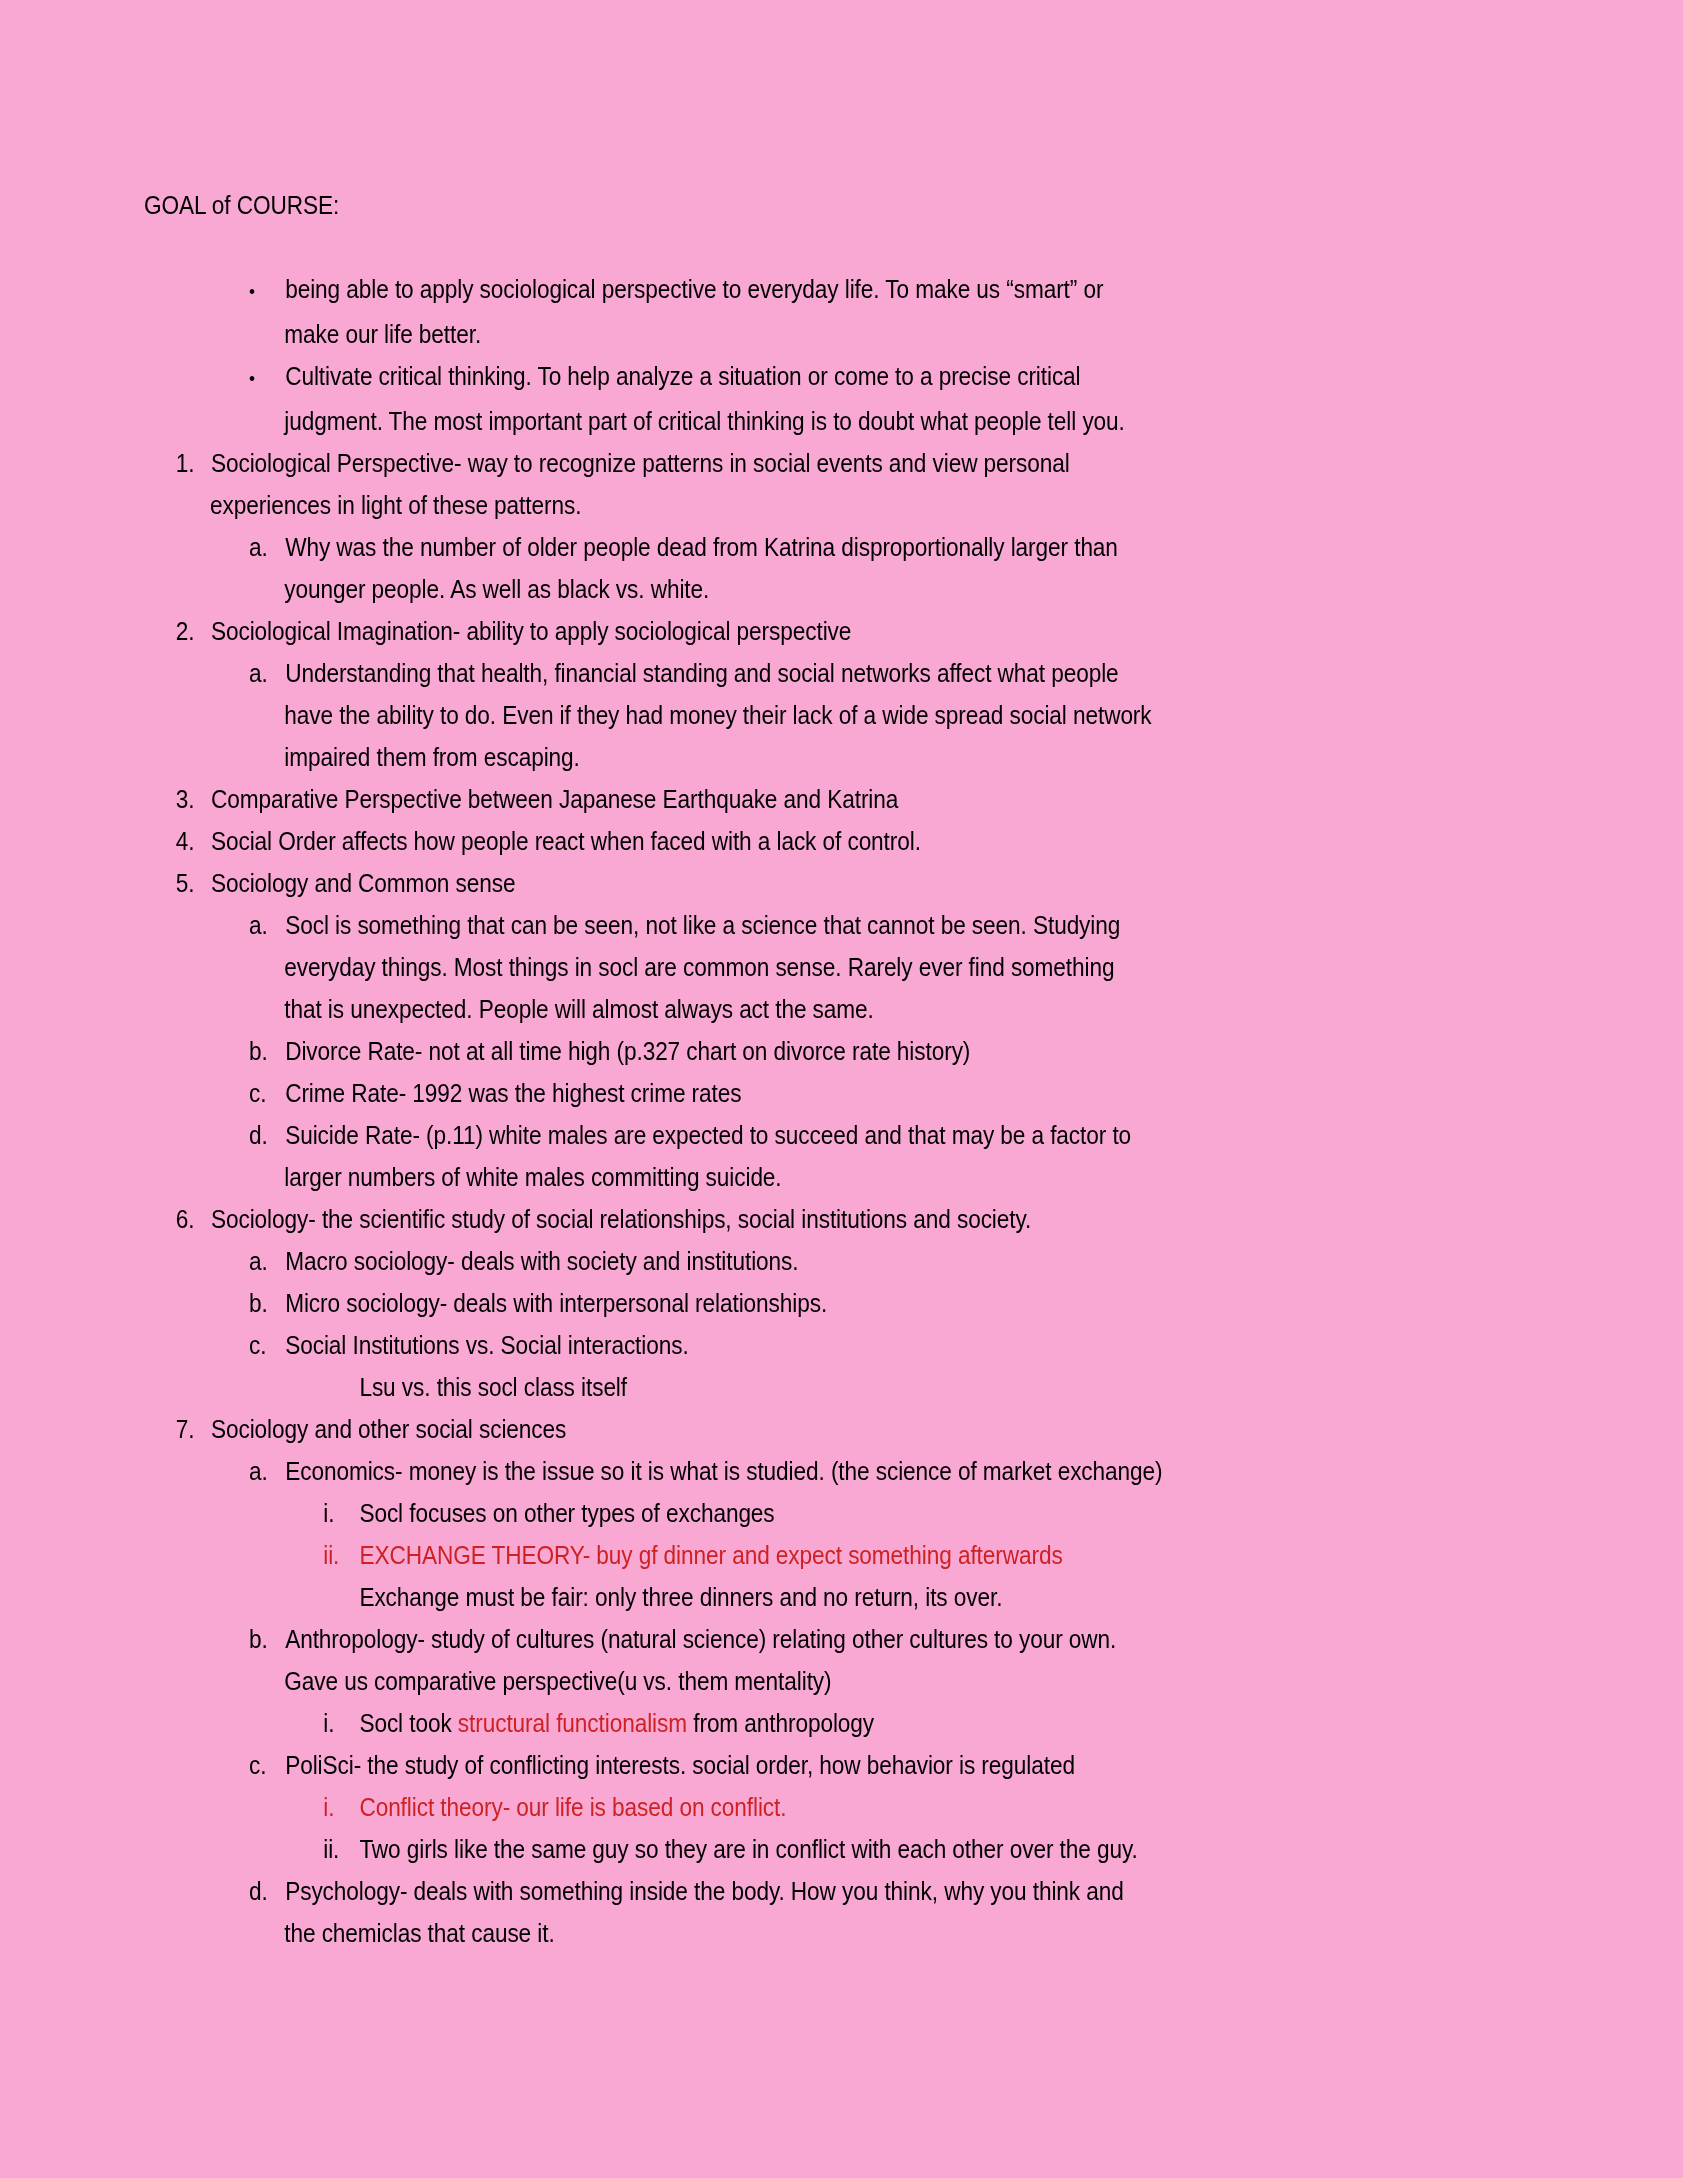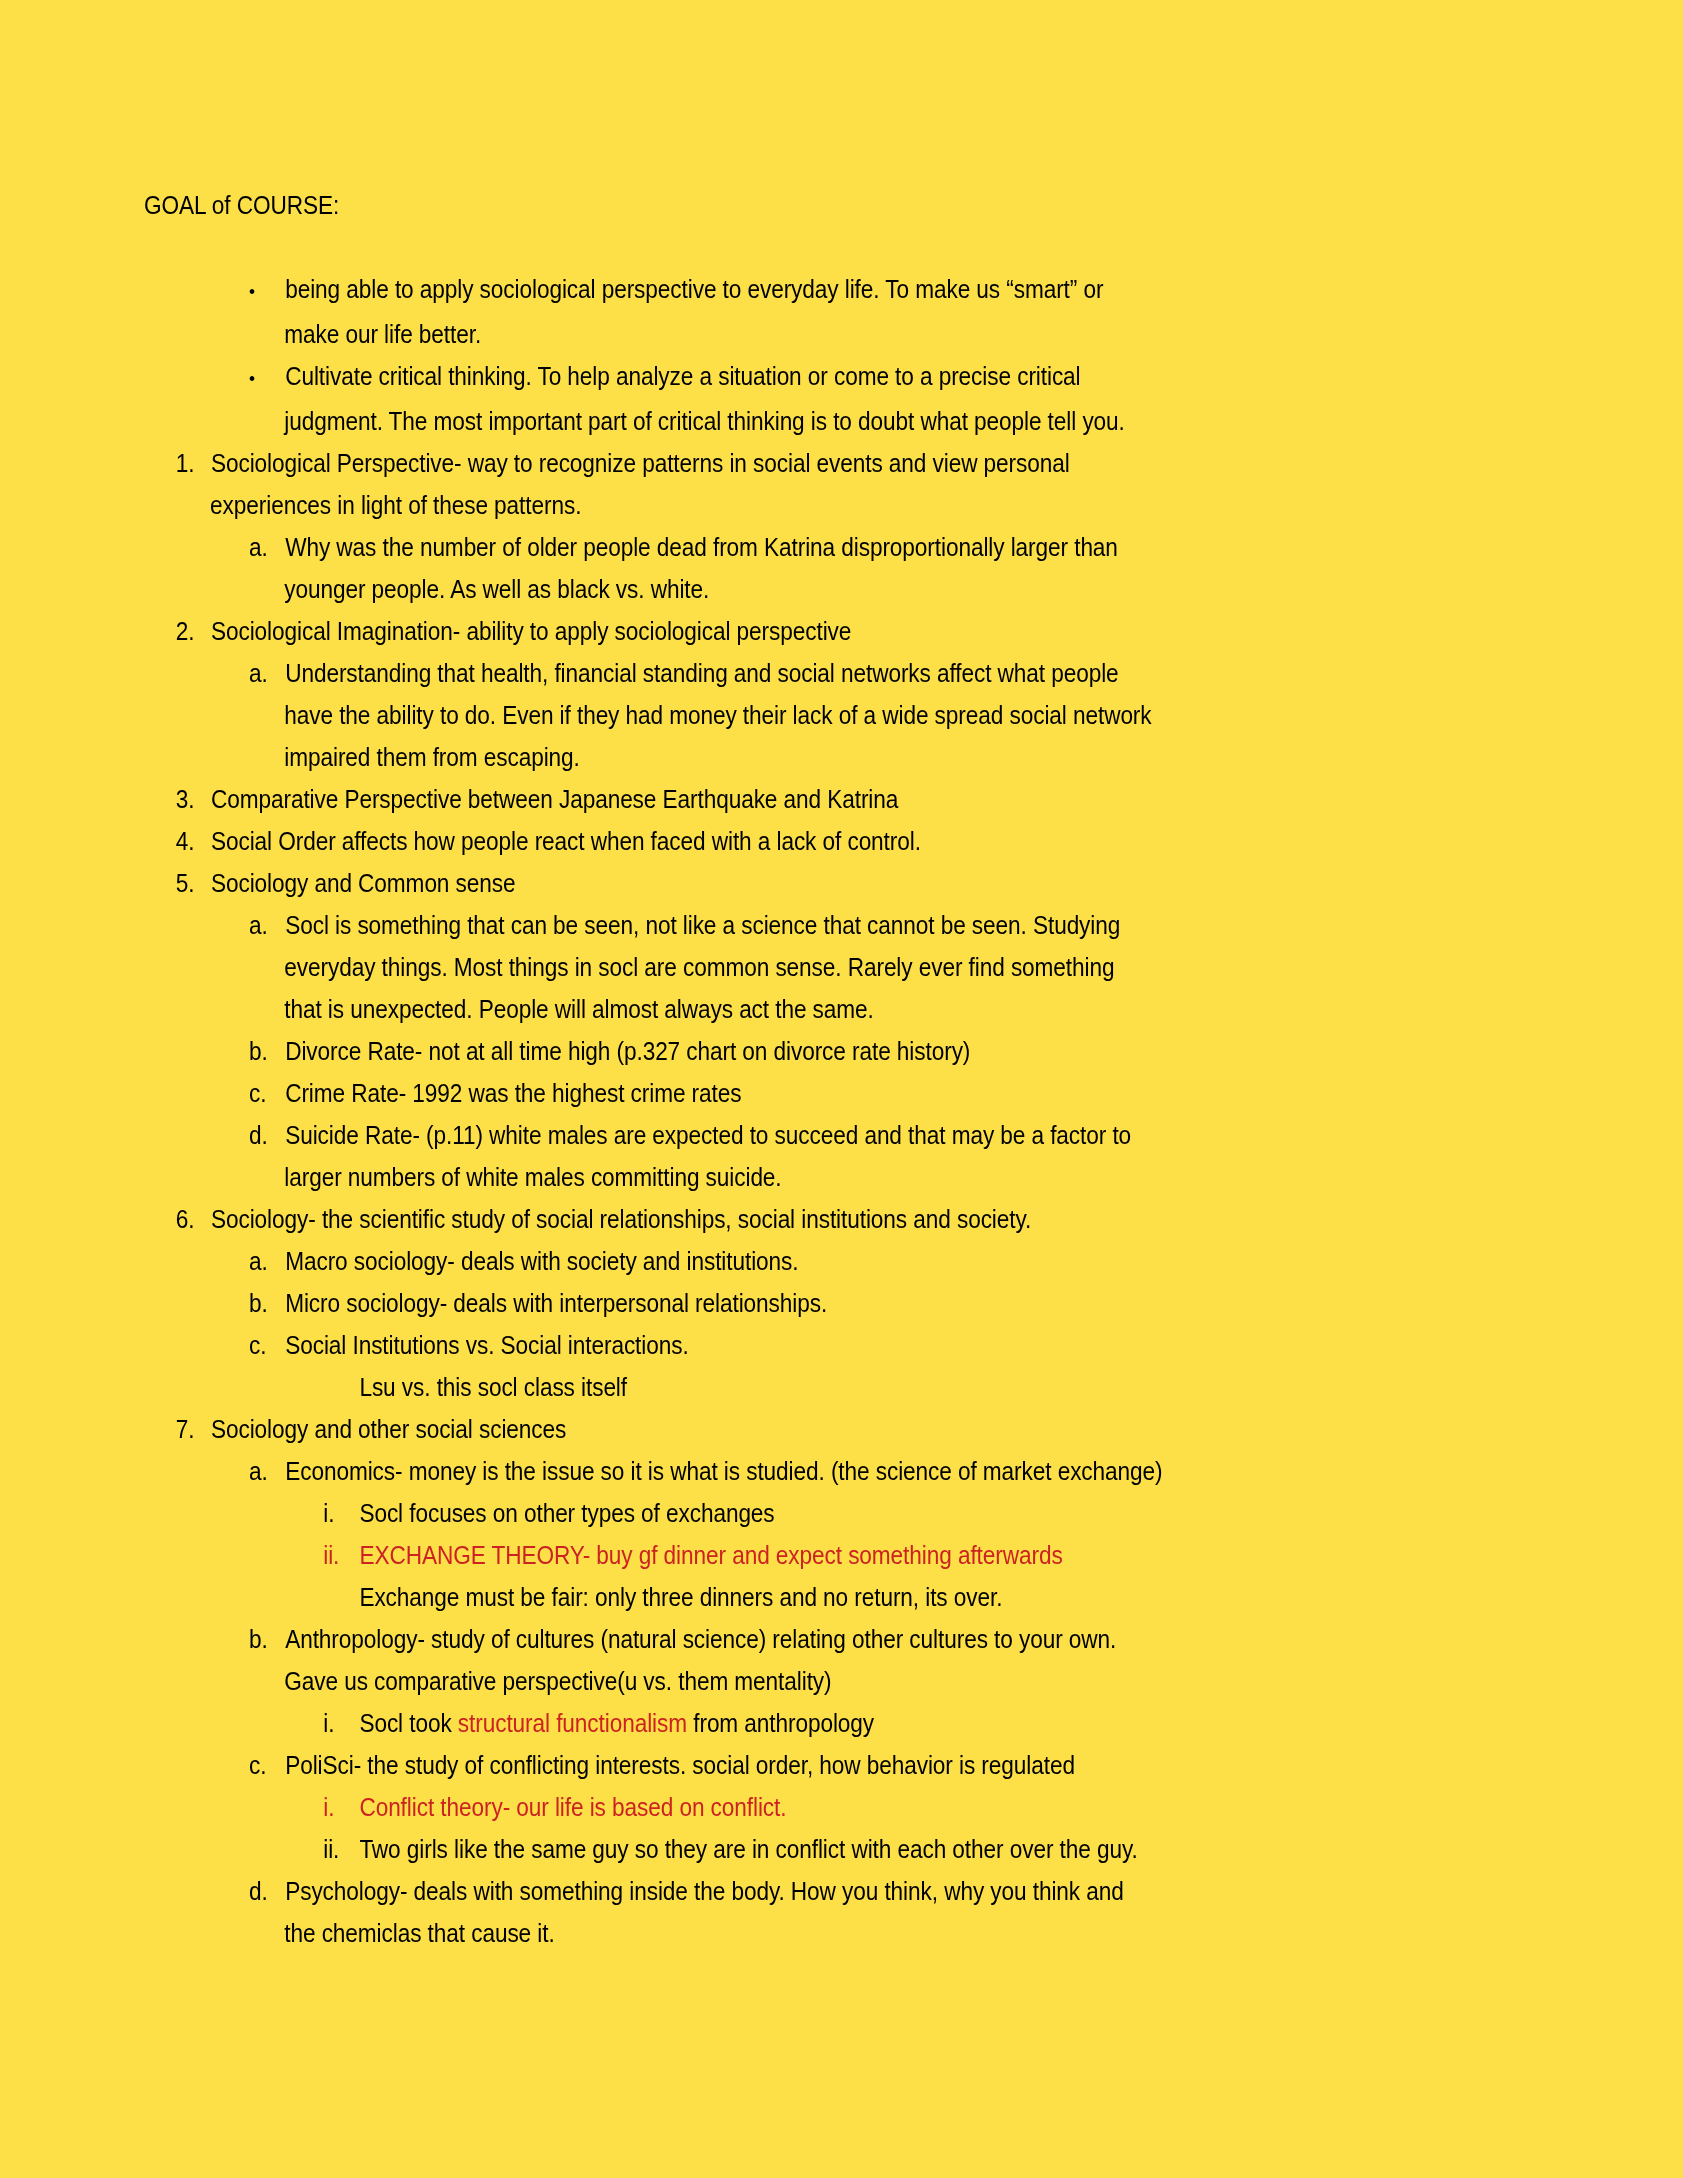--- a/index.html
+++ b/index.html
@@ -13,21 +13,21 @@
     height: 2178px;
     font-family: "Liberation Sans", sans-serif;
     color: #000000;
     -webkit-font-smoothing: antialiased;
   }
 
   #page {
     position: relative;
     width: 1683px;
     height: 2178px;
-    background: #fde047;
+    background: #f9a8d4;
     overflow: hidden;
   }
 
   
   #doc {
     position: absolute;
     left: 144px;
     top: 184px;
     width: 1277px;
     transform-origin: 0 0;

